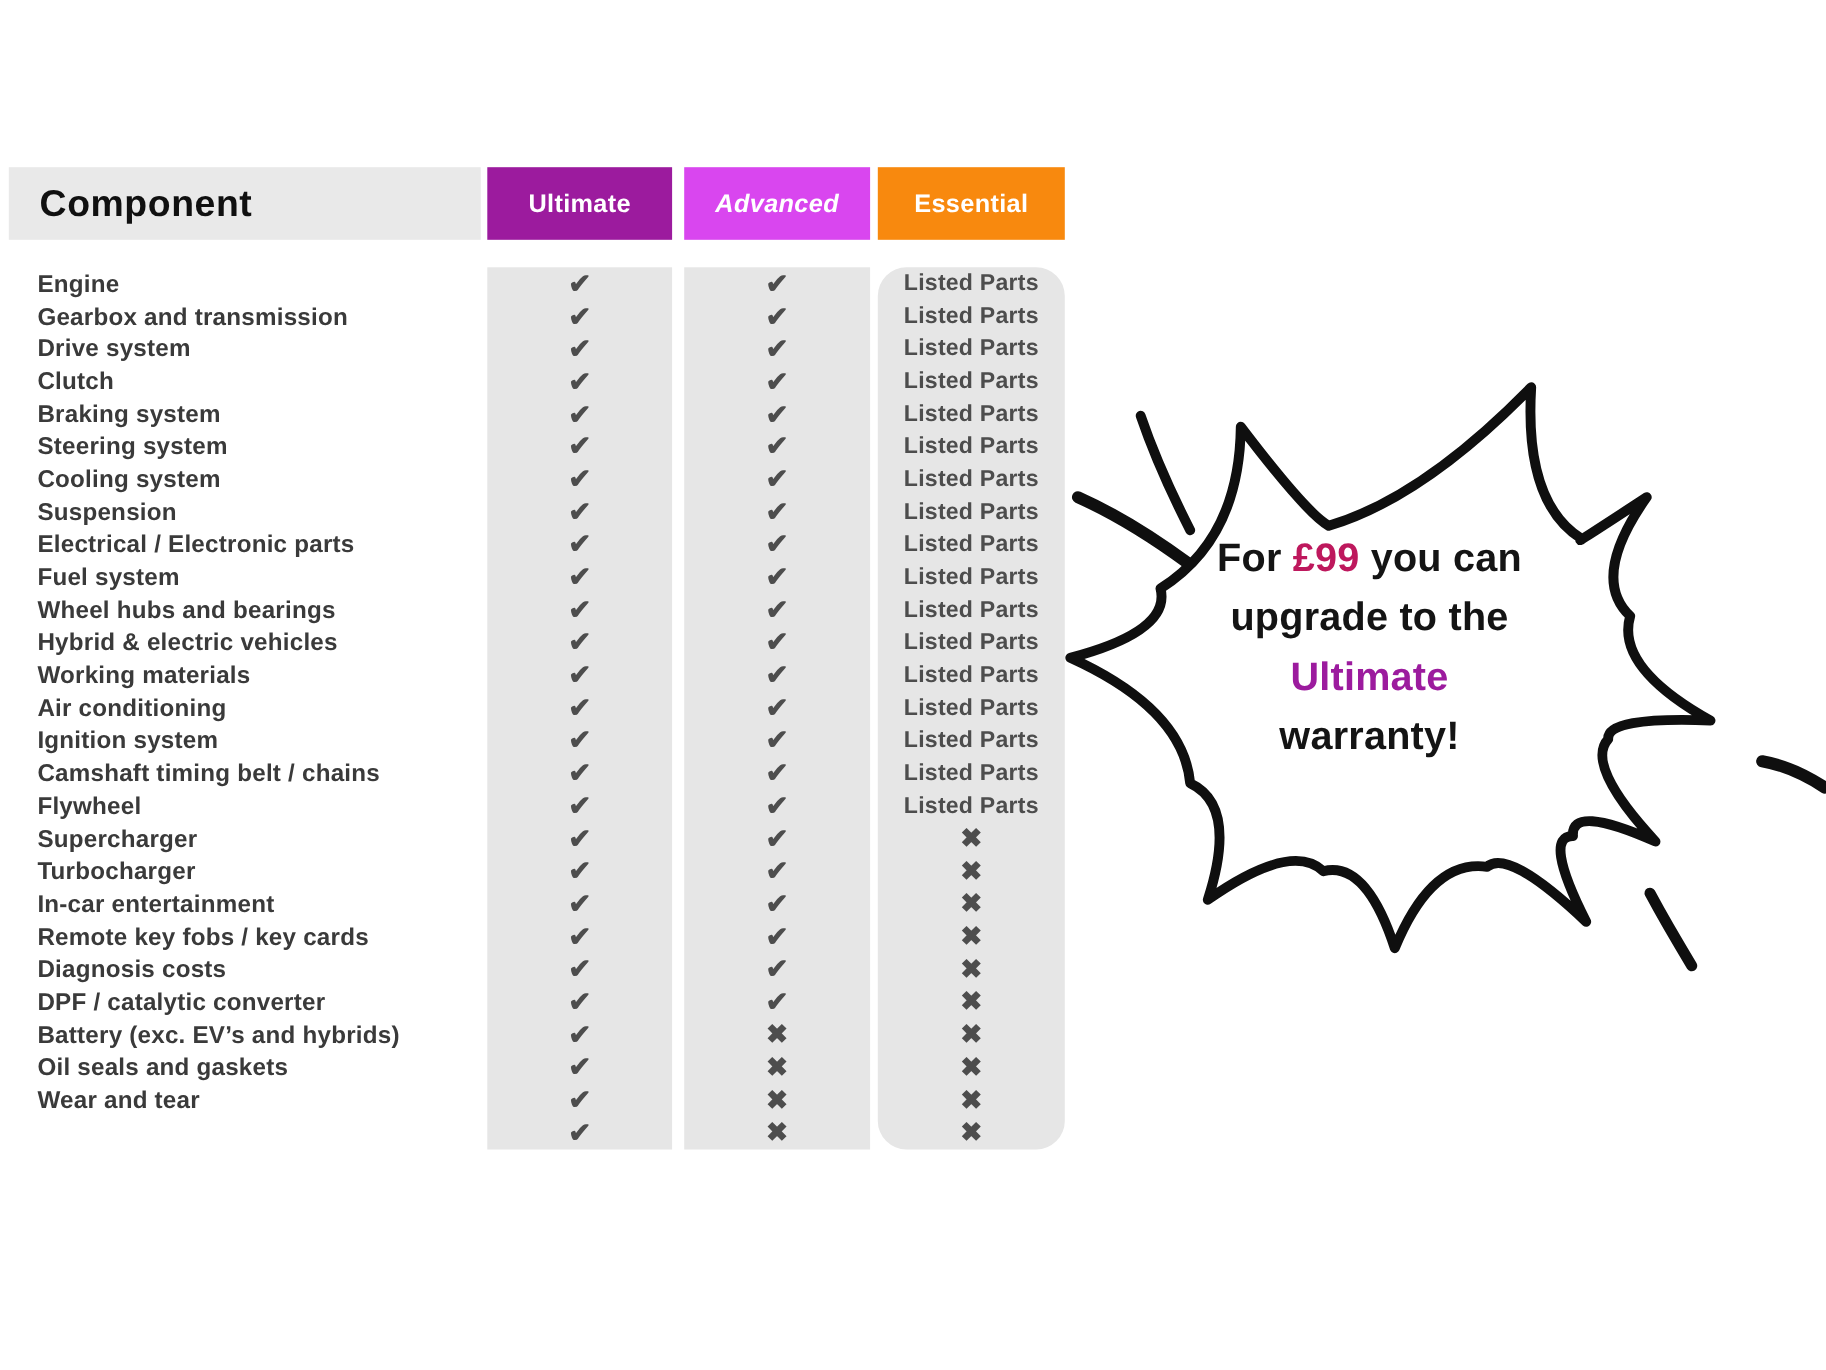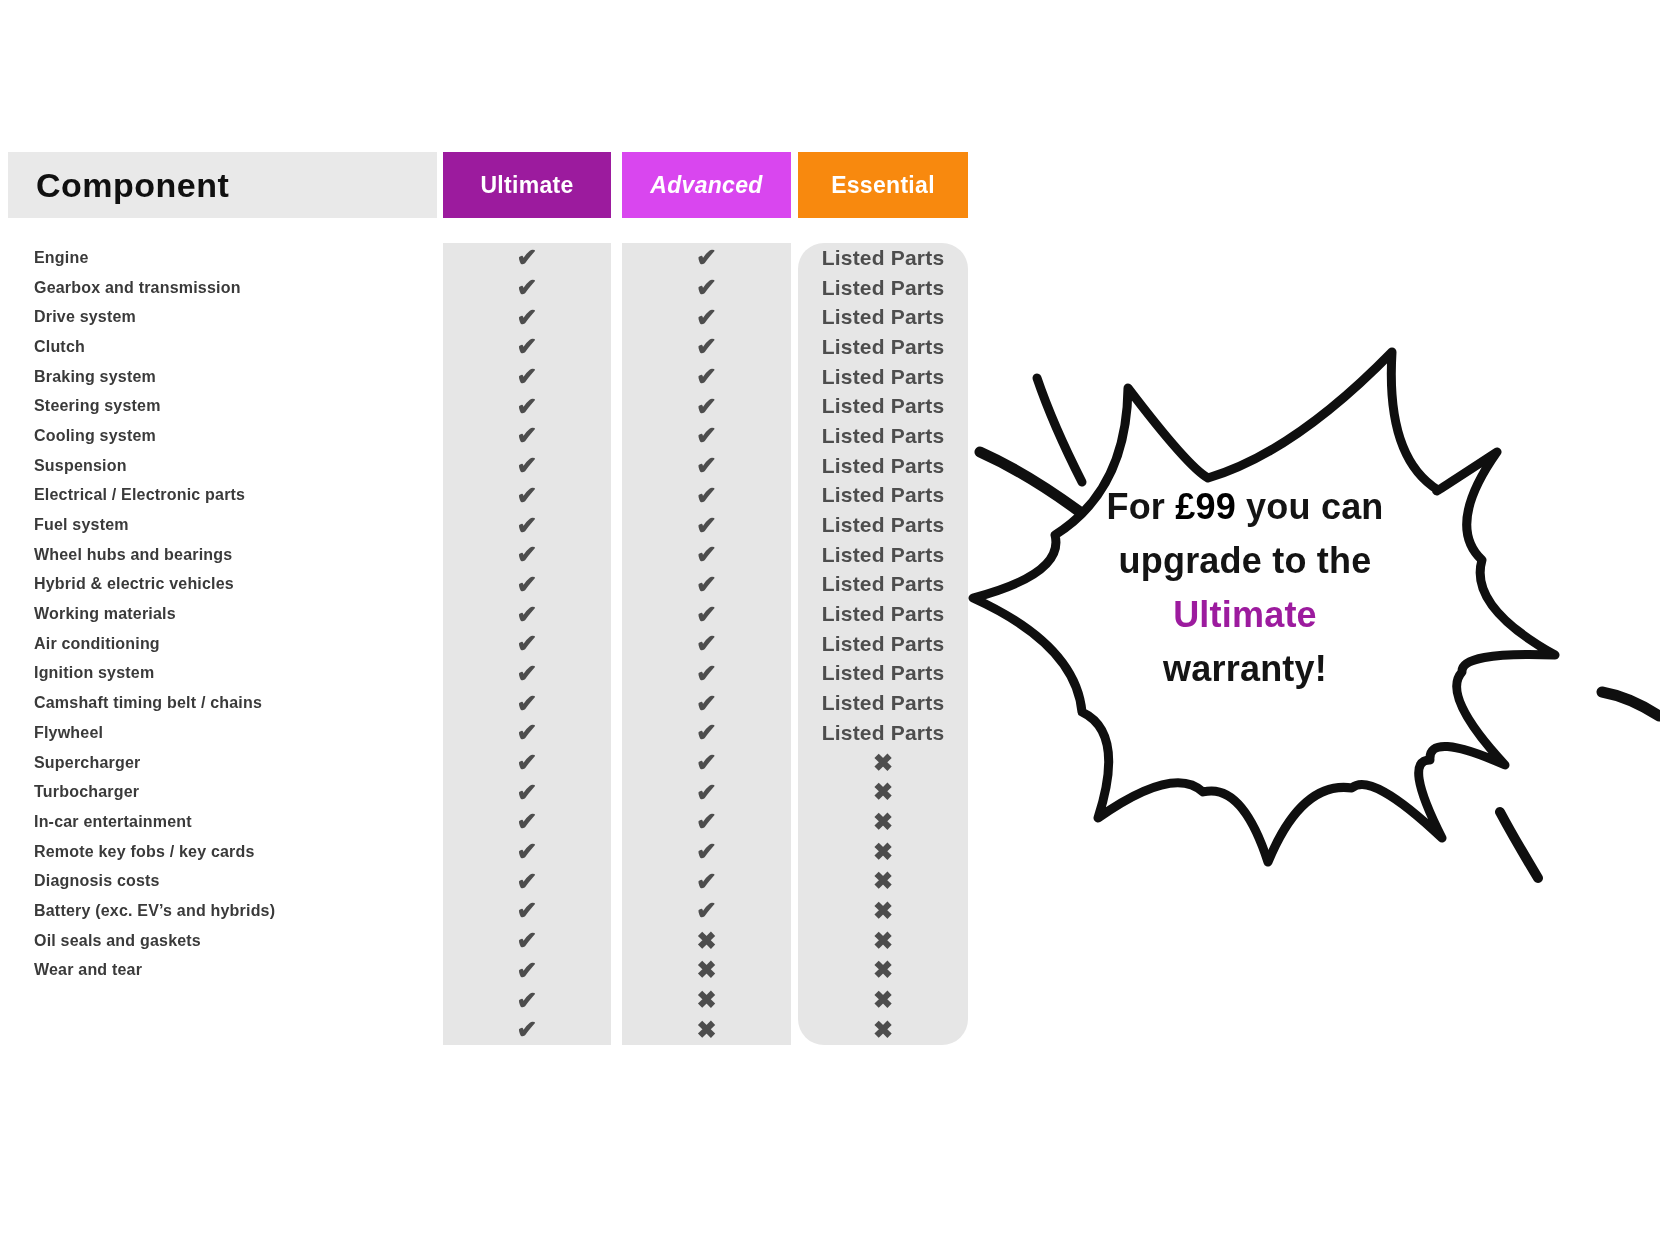--- a/index.html
+++ b/index.html
@@ -41,21 +41,21 @@
   .plan-ess{left:798px;width:170px;}
   
   .col{position:absolute;top:243px;height:802px;display:flex;flex-direction:column;}
   .comp-col{left:8px;width:429px;background:#ffffff;padding-left:26px;}
   .plan-col{background:var(--column-bg);}
   .ult-col{left:443px;width:168px;}
   .adv-col{left:622px;width:169px;}
   .ess-col{left:798px;width:170px;border-radius:26px;}
   .comp-row{
     height:29.7px;display:flex;align-items:center;
-    font-size:16px;font-weight:700;color:var(--row-text);
+    font-size:22px;font-weight:700;color:var(--row-text);
     white-space:nowrap;letter-spacing:.2px;
   }
   .cell{
     height:29.7px;display:flex;align-items:center;justify-content:center;
     color:var(--glyph);font-weight:700;
   }
   .cell.check{font-size:25px;}
   .cell.cross{font-size:24px;}
   .cell.listed{font-size:21px;letter-spacing:.2px;}
   
@@ -100,20 +100,21 @@
       <div class="comp-row">Working materials</div>
       <div class="comp-row">Air conditioning</div>
       <div class="comp-row">Ignition system</div>
       <div class="comp-row">Camshaft timing belt / chains</div>
       <div class="comp-row">Flywheel</div>
       <div class="comp-row">Supercharger</div>
       <div class="comp-row">Turbocharger</div>
       <div class="comp-row">In-car entertainment</div>
       <div class="comp-row">Remote key fobs / key cards</div>
       <div class="comp-row">Diagnosis costs</div>
+      <div class="comp-row">DPF / catalytic converter</div>
       <div class="comp-row">Battery (exc. EV’s and hybrids)</div>
       <div class="comp-row">Oil seals and gaskets</div>
       <div class="comp-row">Wear and tear</div>
     </div>
   <div class="col plan-col ult-col">
       <div class="cell check">✔</div>
       <div class="cell check">✔</div>
       <div class="cell check">✔</div>
       <div class="cell check">✔</div>
       <div class="cell check">✔</div>
@@ -201,19 +202,19 @@
 
   <svg class="burst-svg" viewBox="0 0 725 565">
     <path id="burst-outline" fill="#FFFFFF" stroke="#0F0F0F" stroke-width="9" stroke-linejoin="round" d="M193 63 Q253.0 142.0 273 153 Q358.6 127.6 457 27 Q450.6 132.4 503 165 Q492.6 172.4 562 127 Q510.2 200.4 547 235 Q533.4 281.6 620 330 Q525.4 326.4 527 347 Q505.4 370.4 570 440 Q492.6 405.6 495 435 Q467.4 434.8 507 513 Q436.2 446.0 417 463 Q366.6 455.6 333 537 Q307.0 457.2 268 467 Q239.0 439.6 163 493 Q190.6 407.6 147 387 Q140.6 319.6 38 273 Q129.8 248.8 120 210 Q191.8 164.8 193 63 Z"></path>
     <path d="M102 53 Q118 100 147 157" stroke="#0F0F0F" stroke-width="9" stroke-linecap="round" fill="none"></path>
     <path d="M45 127 Q92 148 145 187" stroke="#0F0F0F" stroke-width="11" stroke-linecap="round" fill="none"></path>
     <path d="M667 367 Q695 372 724 391" stroke="#0F0F0F" stroke-width="11" stroke-linecap="round" fill="none"></path>
     <path d="M565 487 Q580 515 603 553" stroke="#0F0F0F" stroke-width="10" stroke-linecap="round" fill="none"></path>
   </svg>
 
   <div class="callout-text">
-    <div><span>For </span><span style="color: #000000;">£99</span><span> you can</span></div>
+    <div><span>For </span><span style="color: #be185d;">£99</span><span> you can</span></div>
     <div>upgrade to the</div>
     <div style="color: rgb(156, 27, 158);">Ultimate</div>
     <div>warranty!</div>
   </div>
 
 </div>
 
 </body></html>

